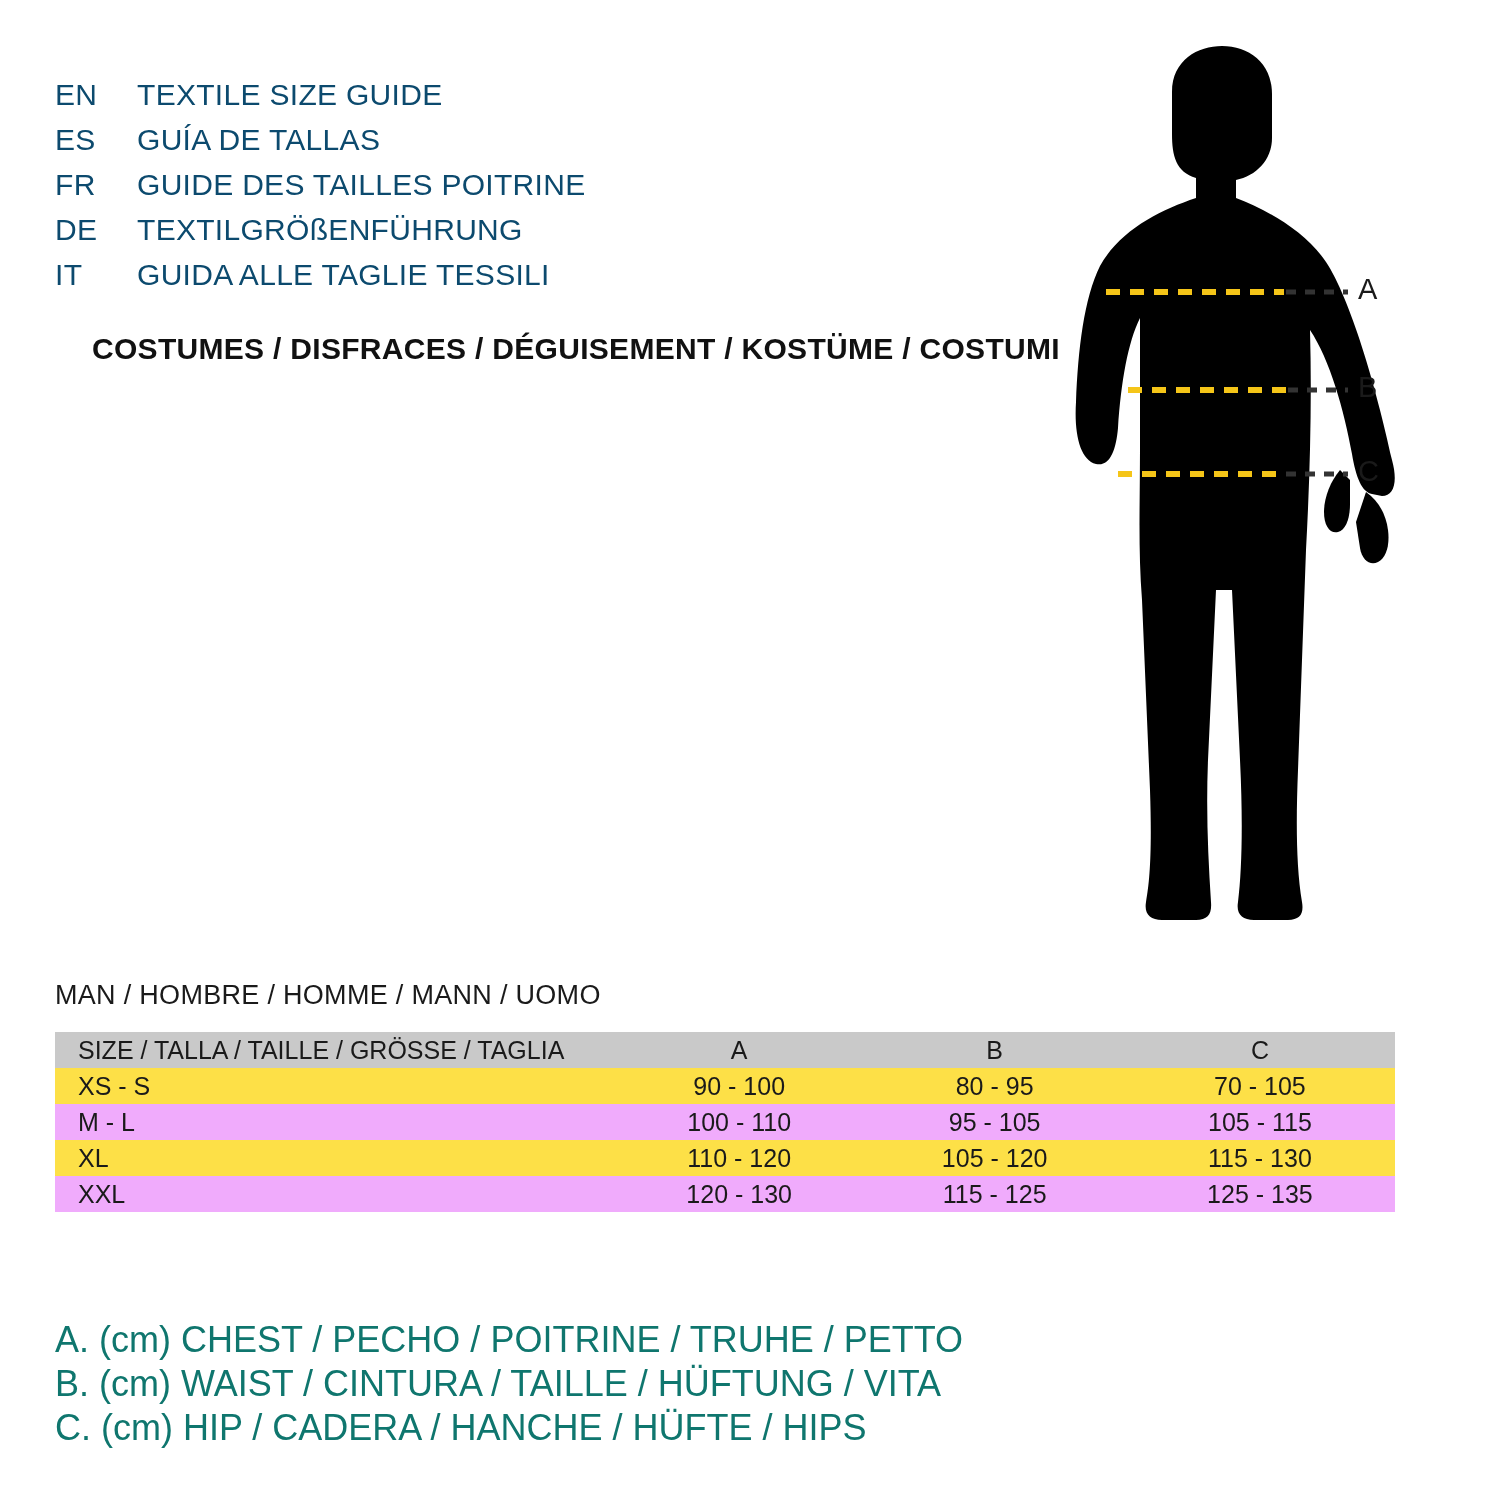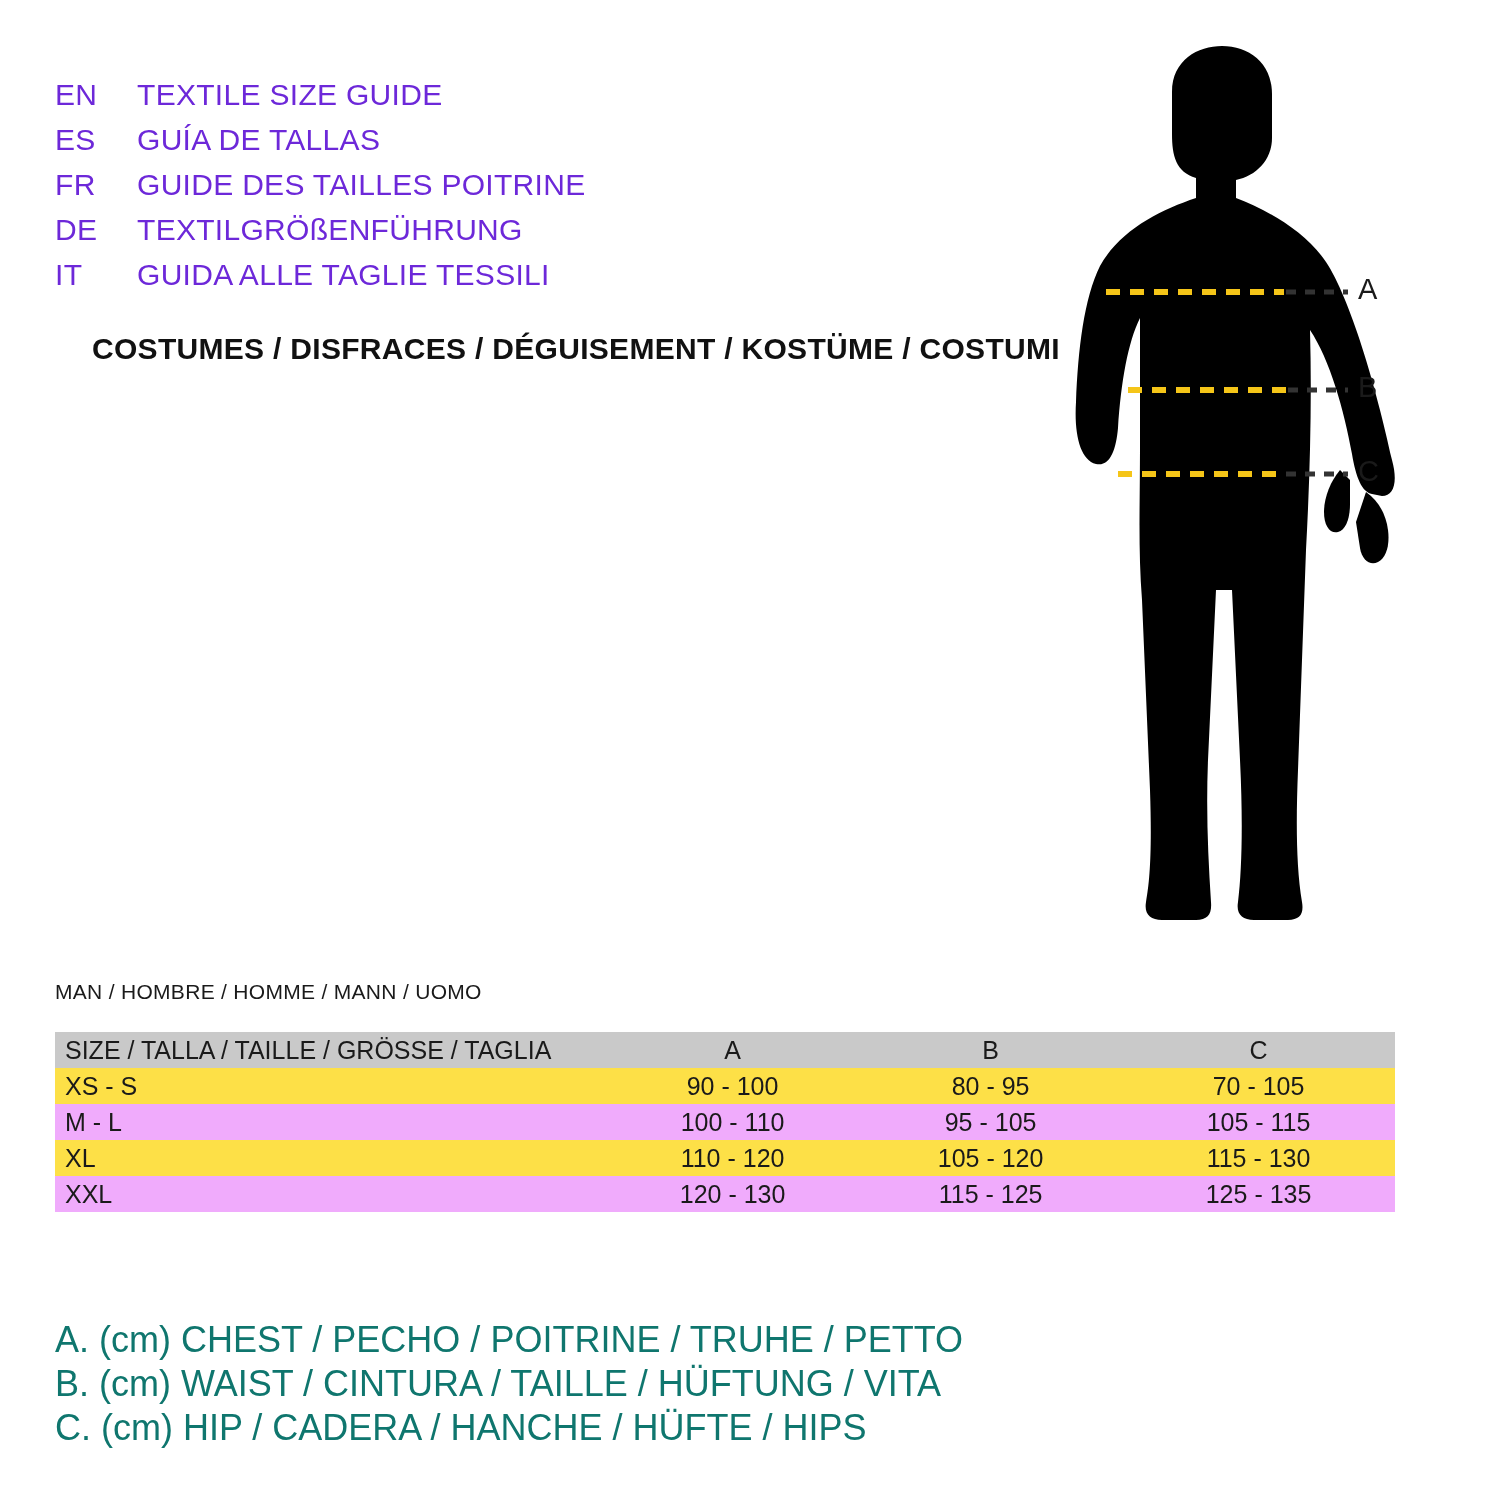--- a/index.html
+++ b/index.html
@@ -22,21 +22,21 @@
     left: 55px;
     top: 72px;
     width: 820px;
   }
   .lang-row {
     display: flex;
     align-items: baseline;
     font-size: 30px;
     line-height: 45px;
     letter-spacing: 0.3px;
-    color: #6d28d9;
+    color: #0c4a6e;
   }
   .lang-code {
     width: 82px;
     flex: 0 0 82px;
   }
   .lang-text {
     flex: 1 1 auto;
   }
 
   .costumes-line {
@@ -69,21 +69,21 @@
   }
   .label-a { left: 358px; top: 243px; }
   .label-b { left: 358px; top: 341px; }
   .label-c { left: 358px; top: 425px; }
 
   
   .table-title {
     position: absolute;
     left: 55px;
     top: 980px;
-    font-size: 21px;
+    font-size: 27px;
     letter-spacing: 0.3px;
     color: #1a1a1a;
   }
   table.size-table {
     position: absolute;
     left: 55px;
     top: 1032px;
     width: 1340px;
     border-collapse: collapse;
     font-size: 25px;
@@ -93,21 +93,21 @@
   table.size-table td {
     padding: 0;
     height: 36px;
     font-weight: normal;
     text-align: center;
     vertical-align: middle;
   }
   table.size-table th.hdr-size,
   table.size-table td.cell-size {
     text-align: left;
-    padding-left: 10px;
+    padding-left: 23px;
     width: 545px;
   }
   table.size-table th.col-a, table.size-table td.col-a { width: 255px; }
   table.size-table th.col-b, table.size-table td.col-b { width: 265px; }
   table.size-table th.col-c, table.size-table td.col-c { width: 275px; }
   table.size-table thead tr { background: #c9c9c9; }
   table.size-table tbody tr.odd { background: #fde047; }
   table.size-table tbody tr.even { background: #f0abfc; }
 
   

